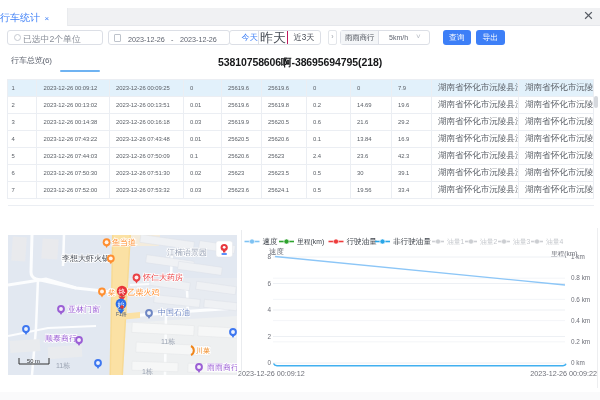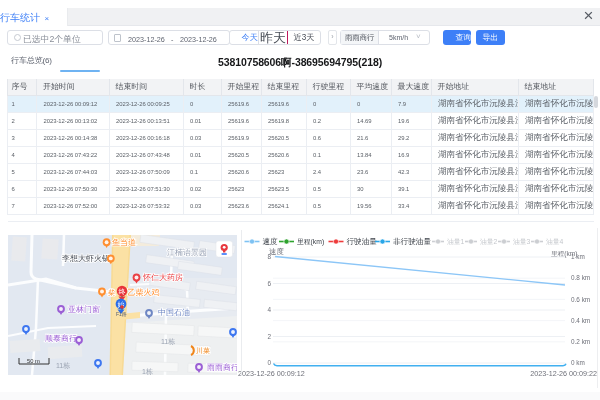--- a/index.html
+++ b/index.html
@@ -26,21 +26,21 @@
   <div style="flex:1;border-right:1px solid #DCDFE6;font-size:8.2px;color:#3D7FF7;text-align:right;line-height:13.5px">今天</div>
   <div style="flex:1;border-right:1px solid #be185d;font-size:13px;color:#4a4f58;text-align:center;line-height:13.5px">昨天</div>
   <div style="flex:1.15;font-size:8.2px;color:#4a4f58;text-align:center;line-height:13.5px">近3天</div>
 </div>
 <div class="abs" style="left:328px;top:29.5px;width:9px;height:15.5px;border:1px solid #E3E6EA;border-radius:2px;background:#fff;font-size:7px;color:#9aa0a8;text-align:center;line-height:12.5px">›</div>
 <div class="abs" style="left:340px;top:29.5px;width:90px;height:15.5px;border:1px solid #DCDFE6;border-radius:3px;background:#fff;display:flex">
   <div style="width:38px;background:#F4F6F8;border-right:1px solid #DCDFE6;font-size:7.6px;color:#50555e;text-align:center;line-height:13.5px;letter-spacing:-0.3px">雨雨商行</div>
   <div style="flex:1;font-size:7px;color:#5f6470;line-height:13.5px;padding-left:10px">5km/h</div>
 </div>
 <div class="abs" style="left:416px;top:33px;width:8px;height:8px;color:#B7BCC4;font-size:8px;line-height:8px">˅</div>
-<div class="abs" style="left:442.5px;top:29.5px;width:28.5px;height:15.5px;border-radius:3px;background:#3D7FF7;color:#fff;font-size:7.8px;text-align:right;line-height:15.5px">查询</div>
+<div class="abs" style="left:442.5px;top:29.5px;width:28.5px;height:15.5px;border-radius:3px;background:#3D7FF7;color:#fff;font-size:7.8px;text-align:center;line-height:15.5px">查询</div>
 <div class="abs" style="left:476px;top:29.5px;width:28.5px;height:15.5px;border-radius:3px;background:#3D7FF7;color:#fff;font-size:7.8px;text-align:center;line-height:15.5px">导出</div>
 
 <div class="abs" style="left:11px;top:54.5px;font-size:8.1px;color:#5f6470;letter-spacing:-0.2px">行车总览(6)</div>
 <div class="abs" style="left:0;top:56px;width:600px;text-align:center;font-size:10.5px;font-weight:bold;color:#17181a;letter-spacing:-0.1px">53810758606啊-38695694795(218)</div>
 <div class="abs" style="left:60px;top:69.5px;width:40px;height:2px;border-radius:2px;background:#6FB3F2"></div>
 
 <table style="position:absolute;left:7px;top:78.5px;width:586px;border-collapse:collapse;table-layout:fixed;font-size:5.9px;color:#5c6168">
     <colgroup>
       <col style="width:29px">
       <col style="width:72.5px">
@@ -48,33 +48,20 @@
       <col style="width:38px">
       <col style="width:40px">
       <col style="width:45px">
       <col style="width:44px">
       <col style="width:41px">
       <col style="width:40px">
       <col style="width:87px">
       <col style="width:75.5px">
     </colgroup>
     <tbody>
-      <tr style="height:16.5px;background:#F2F3F5">
-        <td style="border:1px solid #E3E6EB;border-top:none;padding:0 0 0 3.5px;color:#53575e;font-size:7.9px;white-space:nowrap;overflow:hidden">序号</td>
-        <td style="border:1px solid #E3E6EB;border-top:none;padding:0 0 0 6px;color:#53575e;font-size:7.9px;white-space:nowrap;overflow:hidden">开始时间</td>
-        <td style="border:1px solid #E3E6EB;border-top:none;padding:0 0 0 6px;color:#53575e;font-size:7.9px;white-space:nowrap;overflow:hidden">结束时间</td>
-        <td style="border:1px solid #E3E6EB;border-top:none;padding:0 0 0 6px;color:#53575e;font-size:7.9px;white-space:nowrap;overflow:hidden">时长</td>
-        <td style="border:1px solid #E3E6EB;border-top:none;padding:0 0 0 6px;color:#53575e;font-size:7.9px;white-space:nowrap;overflow:hidden">开始里程</td>
-        <td style="border:1px solid #E3E6EB;border-top:none;padding:0 0 0 6px;color:#53575e;font-size:7.9px;white-space:nowrap;overflow:hidden">结束里程</td>
-        <td style="border:1px solid #E3E6EB;border-top:none;padding:0 0 0 6px;color:#53575e;font-size:7.9px;white-space:nowrap;overflow:hidden">行驶里程</td>
-        <td style="border:1px solid #E3E6EB;border-top:none;padding:0 0 0 6px;color:#53575e;font-size:7.9px;white-space:nowrap;overflow:hidden">平均速度</td>
-        <td style="border:1px solid #E3E6EB;border-top:none;padding:0 0 0 6px;color:#53575e;font-size:7.9px;white-space:nowrap;overflow:hidden">最大速度</td>
-        <td style="border:1px solid #E3E6EB;border-top:none;padding:0 0 0 6px;color:#53575e;font-size:7.9px;white-space:nowrap;overflow:hidden">开始地址</td>
-        <td style="border:1px solid #E3E6EB;border-top:none;padding:0 0 0 6px;color:#53575e;font-size:7.9px;white-space:nowrap;overflow:hidden">结束地址</td>
-      </tr>
       <tr style="height:17px;background:#E2F1FB">
         <td style="border:1px solid #EBEEF3;padding:0 1px 0 3.5px;white-space:nowrap;overflow:hidden;letter-spacing:-0.05px;font-size:5.9px">1</td>
         <td style="border:1px solid #EBEEF3;padding:0 1px 0 6.5px;white-space:nowrap;overflow:hidden;letter-spacing:-0.05px;font-size:5.9px">2023-12-26 00:09:12</td>
         <td style="border:1px solid #EBEEF3;padding:0 1px 0 6.5px;white-space:nowrap;overflow:hidden;letter-spacing:-0.05px;font-size:5.9px">2023-12-26 00:09:25</td>
         <td style="border:1px solid #EBEEF3;padding:0 1px 0 6.5px;white-space:nowrap;overflow:hidden;letter-spacing:-0.05px;font-size:5.9px">0</td>
         <td style="border:1px solid #EBEEF3;padding:0 1px 0 6.5px;white-space:nowrap;overflow:hidden;letter-spacing:-0.05px;font-size:5.9px">25619.6</td>
         <td style="border:1px solid #EBEEF3;padding:0 1px 0 6.5px;white-space:nowrap;overflow:hidden;letter-spacing:-0.05px;font-size:5.9px">25619.6</td>
         <td style="border:1px solid #EBEEF3;padding:0 1px 0 6.5px;white-space:nowrap;overflow:hidden;letter-spacing:-0.05px;font-size:5.9px">0</td>
         <td style="border:1px solid #EBEEF3;padding:0 1px 0 6.5px;white-space:nowrap;overflow:hidden;letter-spacing:-0.05px;font-size:5.9px">0</td>
         <td style="border:1px solid #EBEEF3;padding:0 1px 0 6.5px;white-space:nowrap;overflow:hidden;letter-spacing:-0.05px;font-size:5.9px">7.9</td>

